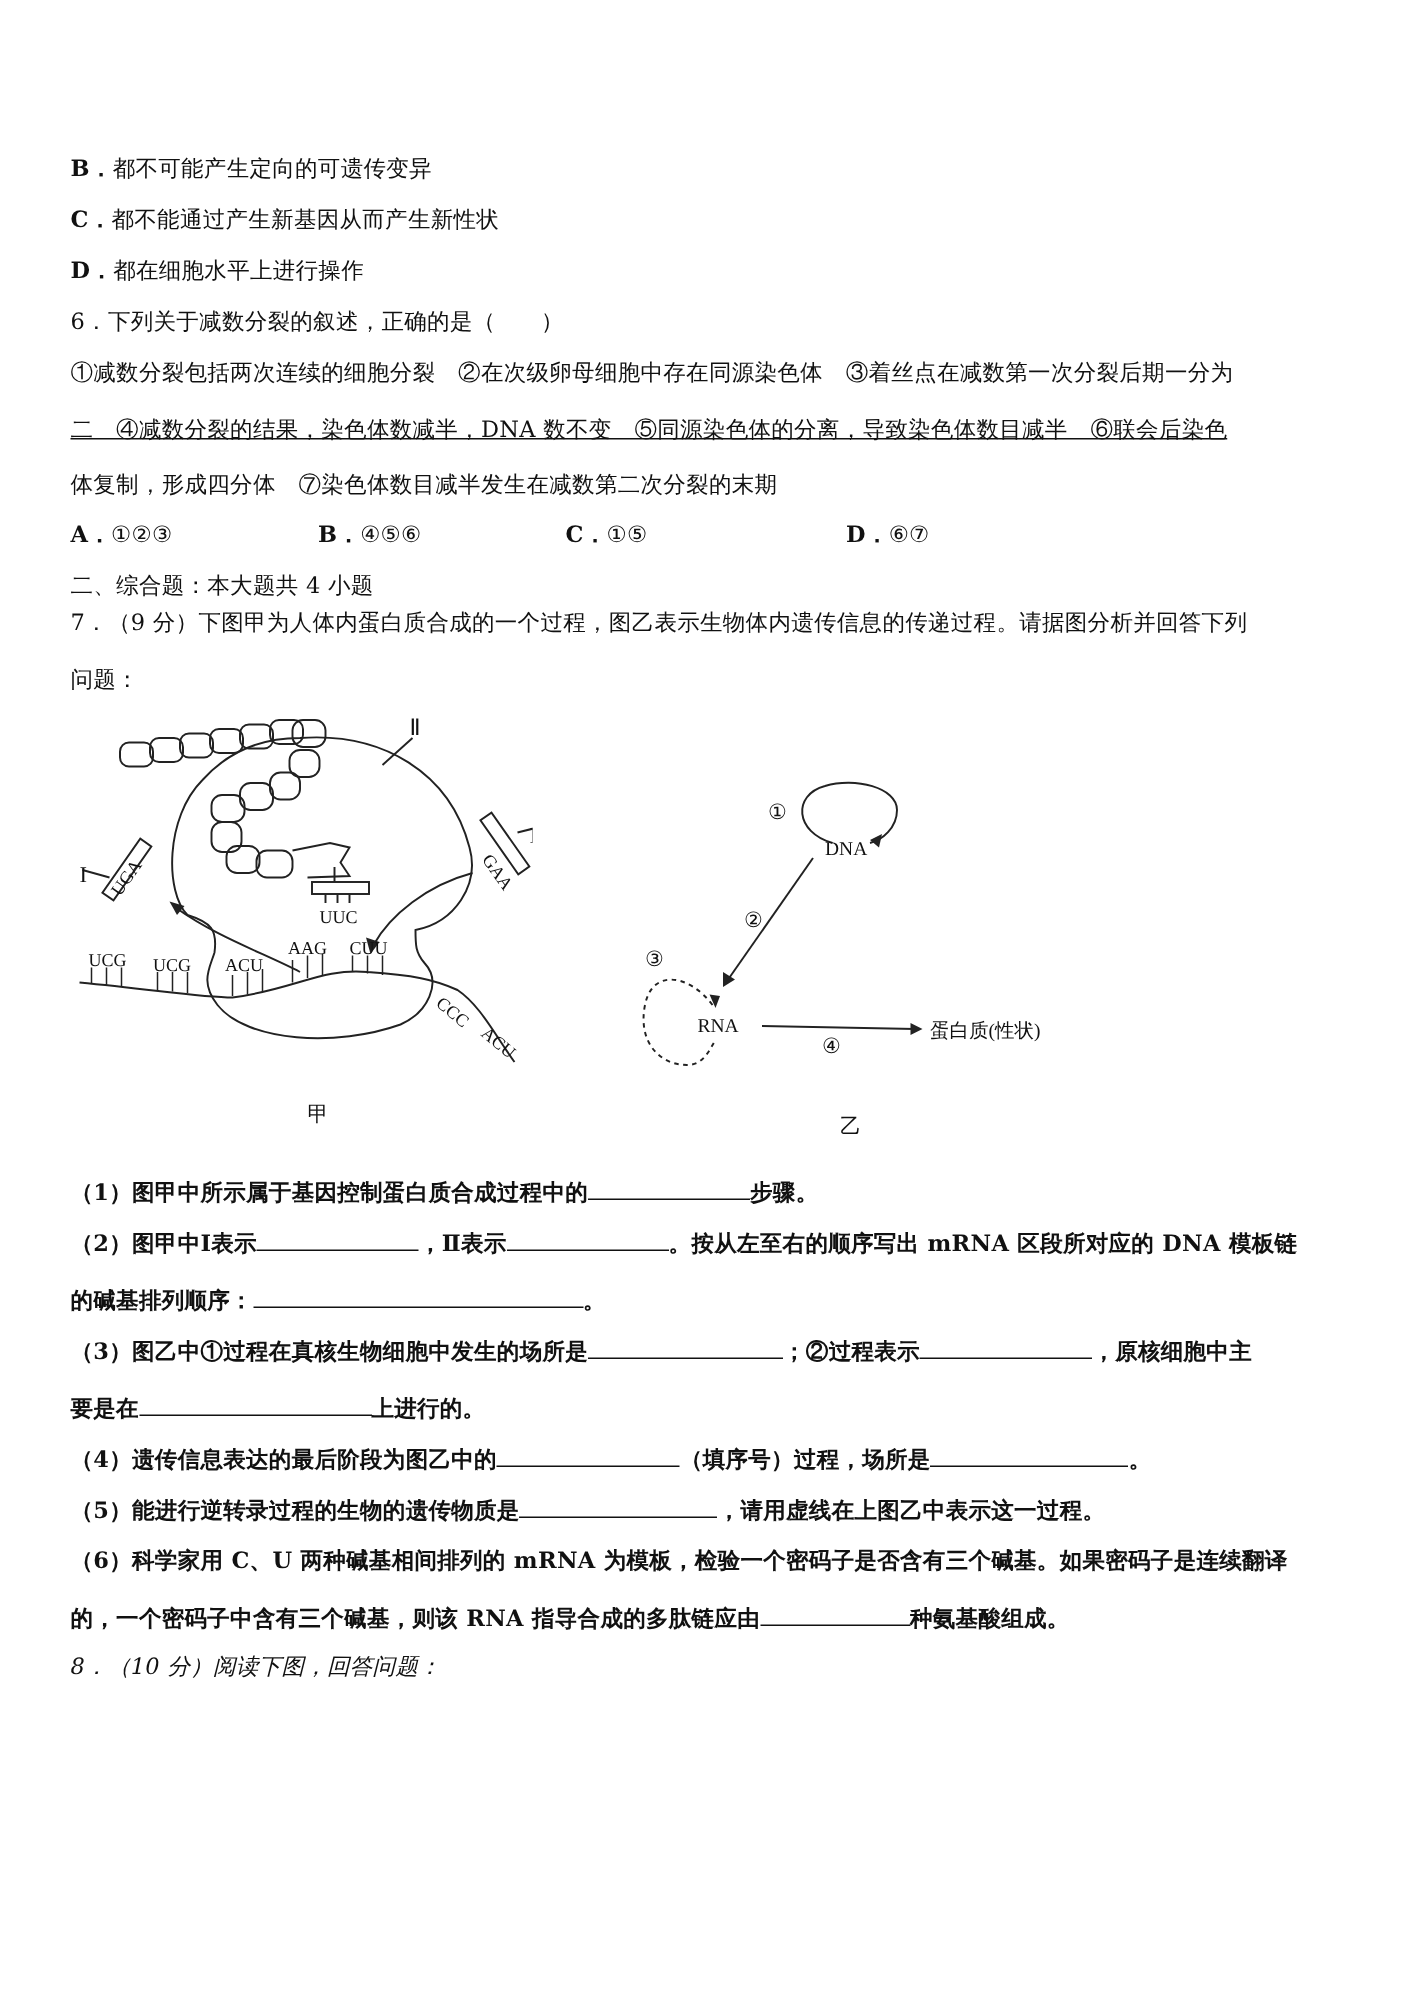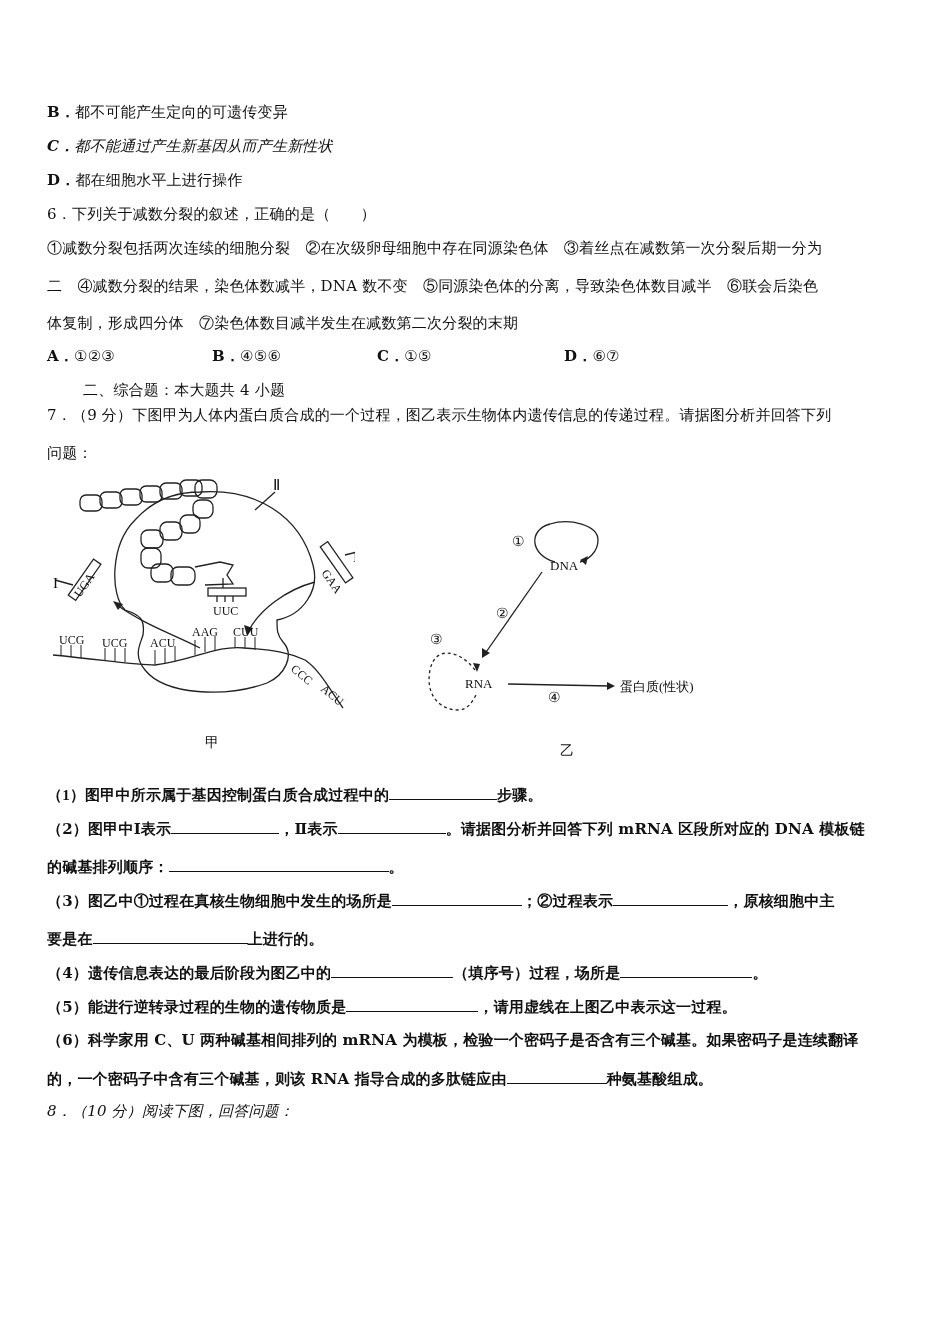--- a/index.html
+++ b/index.html
@@ -20,40 +20,40 @@
   }
   .figure { position: absolute; }
   .opt-row span { position: absolute; top: 0; }
 </style>
 </head>
 <body>
 
 <div class="line" style="top:102px;">
   <span class="opt-letter">B．</span><span>都不可能产生定向的可遗传变异</span>
 </div>
-<div class="line" style="top:136px;font-style:italic;">
+<div class="line" style="top:136px;">
   <span class="opt-letter">C．</span><span>都不能通过产生新基因从而产生新性状</span>
 </div>
 <div class="line" style="top:170px;">
   <span class="opt-letter">D．</span><span>都在细胞水平上进行操作</span>
 </div>
 
 <div class="line" style="top:204px;">6．下列关于减数分裂的叙述，正确的是（　　）</div>
 <div class="line" style="top:238px;">①减数分裂包括两次连续的细胞分裂　②在次级卵母细胞中存在同源染色体　③着丝点在减数第一次分裂后期一分为</div>
-<div class="line" style="top:276px;">二　④减数分裂的结果，染色体数减半，DNA 数不变　⑤同源染色体的分离，导致染色体数目减半　⑥联会后染色</div>
+<div class="line" style="top:276px;text-decoration:underline;">二　④减数分裂的结果，染色体数减半，DNA 数不变　⑤同源染色体的分离，导致染色体数目减半　⑥联会后染色</div>
 <div class="line" style="top:313px;">体复制，形成四分体　⑦染色体数目减半发生在减数第二次分裂的末期</div>
 
 <div class="line opt-row" style="top:346px; width:700px; height:20px;">
   <span style="left:0px;"><b>A．</b><span style="position:static">①②③</span></span>
   <span style="left:165px;"><b>B．</b><span style="position:static">④⑤⑥</span></span>
   <span style="left:330px;"><b>C．</b><span style="position:static">①⑤</span></span>
   <span style="left:495px;margin-left:22px;"><b>D．</b><span style="position:static">⑥⑦</span></span>
 </div>
 
-<div class="line" style="top:380px;margin-left:36px;">二、综合题：本大题共 4 小题</div>
+<div class="line" style="top:380px;">二、综合题：本大题共 4 小题</div>
 
 <div class="line" style="top:405px;text-align:center;">7．（9 分）下图甲为人体内蛋白质合成的一个过程，图乙表示生物体内遗传信息的传递过程。请据图分析并回答下列</div>
 <div class="line" style="top:443px;">问题：</div>
 
 <svg class="figure" style="left:45px; top:470px;" width="310" height="290" viewBox="0 0 310 290">
   <g fill="none" stroke="#222" stroke-width="1.3">
 
     <path d="M155,22 C210,18 255,45 268,95 C275,120 258,145 232,150 C232,160 232,165 238,172 C250,185 240,205 222,213 C180,228 120,225 100,200 C88,185 95,175 98,165 C100,150 96,145 80,140 C65,125 65,75 90,50 C108,30 130,22 155,22 Z"></path>
 
     <g>
@@ -159,26 +159,26 @@
     <text x="45" y="178" font-size="13">RNA</text>
     <text x="200" y="181" font-size="13">蛋白质(性状)</text>
     <text x="92" y="36" font-size="14">①</text>
     <text x="76" y="108" font-size="14">②</text>
     <text x="10" y="134" font-size="14">③</text>
     <text x="128" y="192" font-size="14">④</text>
   </g>
   <text x="140" y="245" font-size="14" font-family="'DejaVu Sans', sans-serif" fill="#111">乙</text>
 </svg>
 
-<div class="line" style="top:784px;font-family:Liberation Serif, serif;">
+<div class="line" style="top:784px;">
   <span class="bold">（1）图甲中所示属于基因控制蛋白质合成过程中的</span><span class="blank" style="width:108px;"></span><span class="bold">步骤。</span>
 </div>
 
 <div class="line" style="top:818px;">
-  <span class="bold">（2）图甲中Ⅰ表示</span><span class="blank" style="width:108px;"></span><span class="bold">，Ⅱ表示</span><span class="blank" style="width:108px;"></span><span class="bold">。请据图分析并回答下列 mRNA 区段所对应的 DNA 模板链</span>
+  <span class="bold">（2）图甲中Ⅰ表示</span><span class="blank" style="width:108px;"></span><span class="bold">，Ⅱ表示</span><span class="blank" style="width:108px;"></span><span class="bold">。按从左至右的顺序写出 mRNA 区段所对应的 DNA 模板链</span>
 </div>
 <div class="line" style="top:856px;">
   <span class="bold">的碱基排列顺序：</span><span class="blank" style="width:220px;"></span><span class="bold">。</span>
 </div>
 
 <div class="line" style="top:890px;">
   <span class="bold">（3）图乙中①过程在真核生物细胞中发生的场所是</span><span class="blank" style="width:130px;"></span><span class="bold">；②过程表示</span><span class="blank" style="width:115px;"></span><span class="bold">，原核细胞中主</span>
 </div>
 <div class="line" style="top:928px;">
   <span class="bold">要是在</span><span class="blank" style="width:155px;"></span><span class="bold">上进行的。</span>

